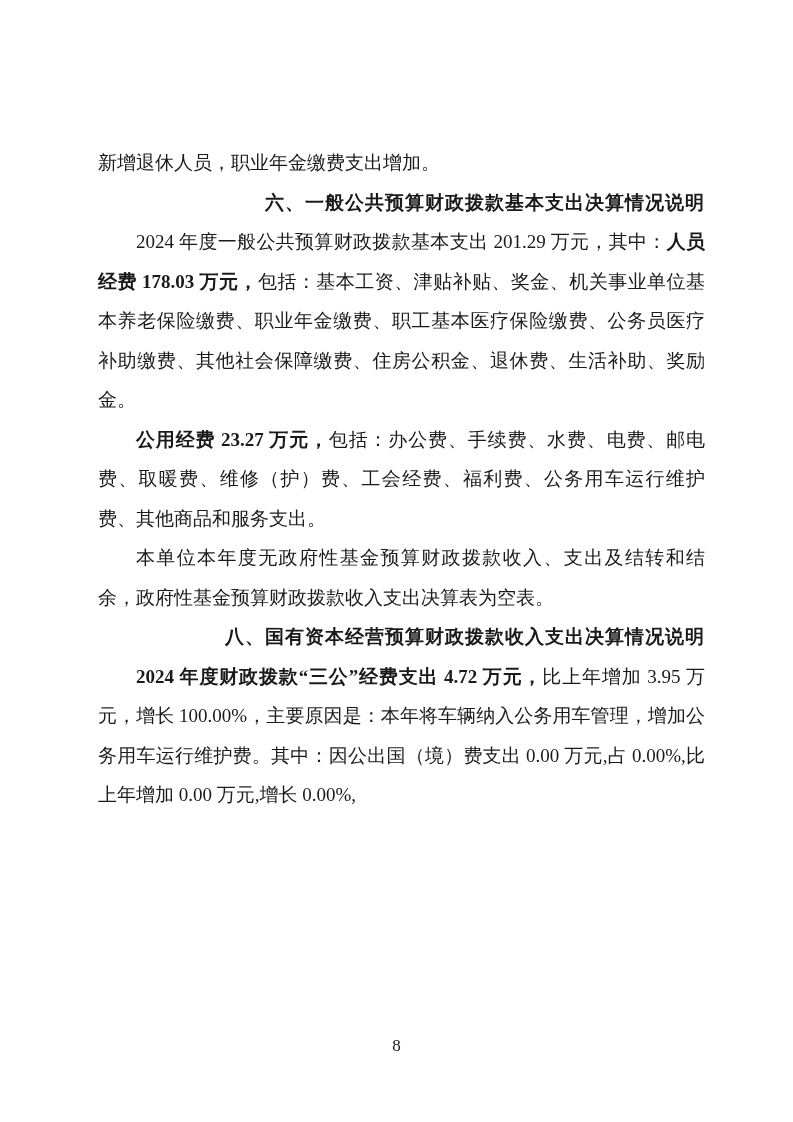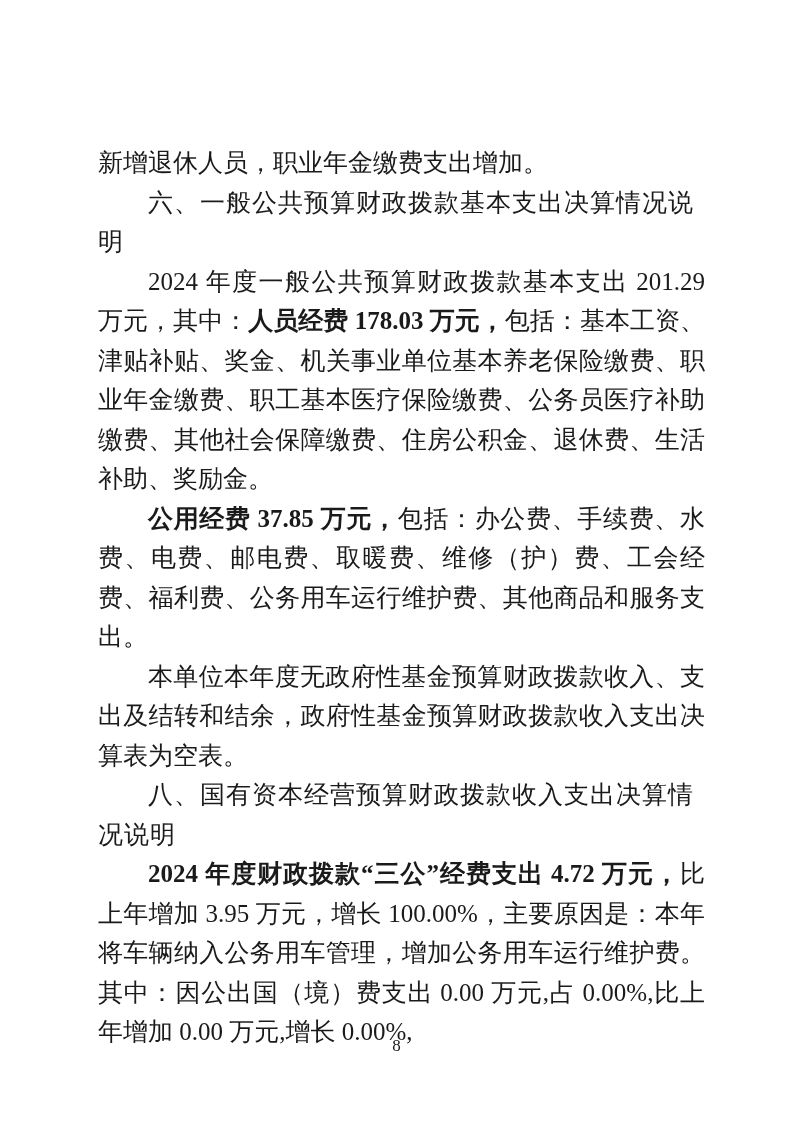--- a/index.html
+++ b/index.html
@@ -14,41 +14,41 @@
     background: #ffffff;
     overflow: hidden;
     color: #1a1a1a;
   }
   .content {
     position: absolute;
     left: 98px;
     top: 143px;
     width: 607px;
     font-family: "Liberation Serif", "DejaVu Serif", serif;
-    font-size: 25px;
+    font-size: 19px;
     line-height: 39.5px;
     text-align: justify;
     text-justify: inter-ideograph;
     color: #1a1a1a;
   }
   .content p {
     margin: 0;
     padding: 0;
   }
   .para {
     text-indent: 2em;
   }
   .para.no-indent {
     text-indent: 0;
   }
   .heading {
     text-indent: 2em;
     font-family: "Liberation Sans", "DejaVu Sans", sans-serif;
-    font-weight: 400;
-    text-align: left;
+    font-weight: 700;
+    text-align: right;
     letter-spacing: 1px;
   }
   .bold {
     font-weight: 700;
   }
   .footer {
     position: absolute;
     top: 1036px;
     left: 0;
     width: 100%;
@@ -59,19 +59,19 @@
   }
 </style>
 </head>
 <body>
 
 <div class="page">
   <div class="content">
       <p class="para no-indent"><span class="">新增退休人员，职业年金缴费支出增加。</span></p>
       <p class="heading"><span>六、一般公共预算财政拨款基本支出决算情况说明</span></p>
       <p class="para"><span class="">2024 年度一般公共预算财政拨款基本支出 201.29 万元，其中：</span><span class="bold">人员经费 178.03 万元，</span><span class="">包括：基本工资、津贴补贴、奖金、机关事业单位基本养老保险缴费、职业年金缴费、职工基本医疗保险缴费、公务员医疗补助缴费、其他社会保障缴费、住房公积金、退休费、生活补助、奖励金。</span></p>
-      <p class="para"><span class="bold">公用经费 37.85 万元，</span><span class="">包括：办公费、手续费、水费、电费、邮电费、取暖费、维修（护）费、工会经费、福利费、公务用车运行维护费、其他商品和服务支出。</span></p>
+      <p class="para"><span class="bold">公用经费 23.27 万元，</span><span class="">包括：办公费、手续费、水费、电费、邮电费、取暖费、维修（护）费、工会经费、福利费、公务用车运行维护费、其他商品和服务支出。</span></p>
       <p class="para"><span class="">本单位本年度无政府性基金预算财政拨款收入、支出及结转和结余，政府性基金预算财政拨款收入支出决算表为空表。</span></p>
       <p class="heading"><span>八、国有资本经营预算财政拨款收入支出决算情况说明</span></p>
       <p class="para"><span class="bold">2024 年度财政拨款“三公”经费支出 4.72 万元，</span><span class="">比上年增加 3.95 万元，增长 100.00%，主要原因是：本年将车辆纳入公务用车管理，增加公务用车运行维护费。其中：因公出国（境）费支出 0.00 万元,占 0.00%,比上年增加 0.00 万元,增长 0.00%,</span></p>
     </div>
   <div class="footer">8</div>
 </div>
 
 </body></html>

